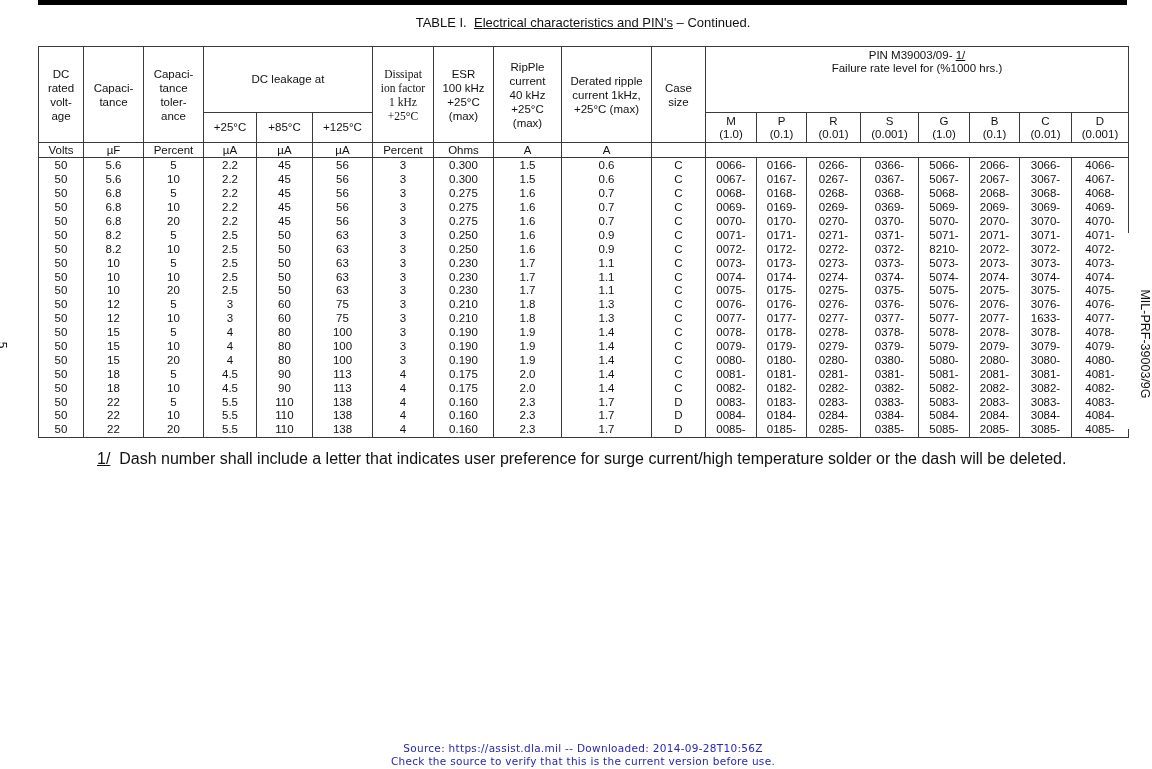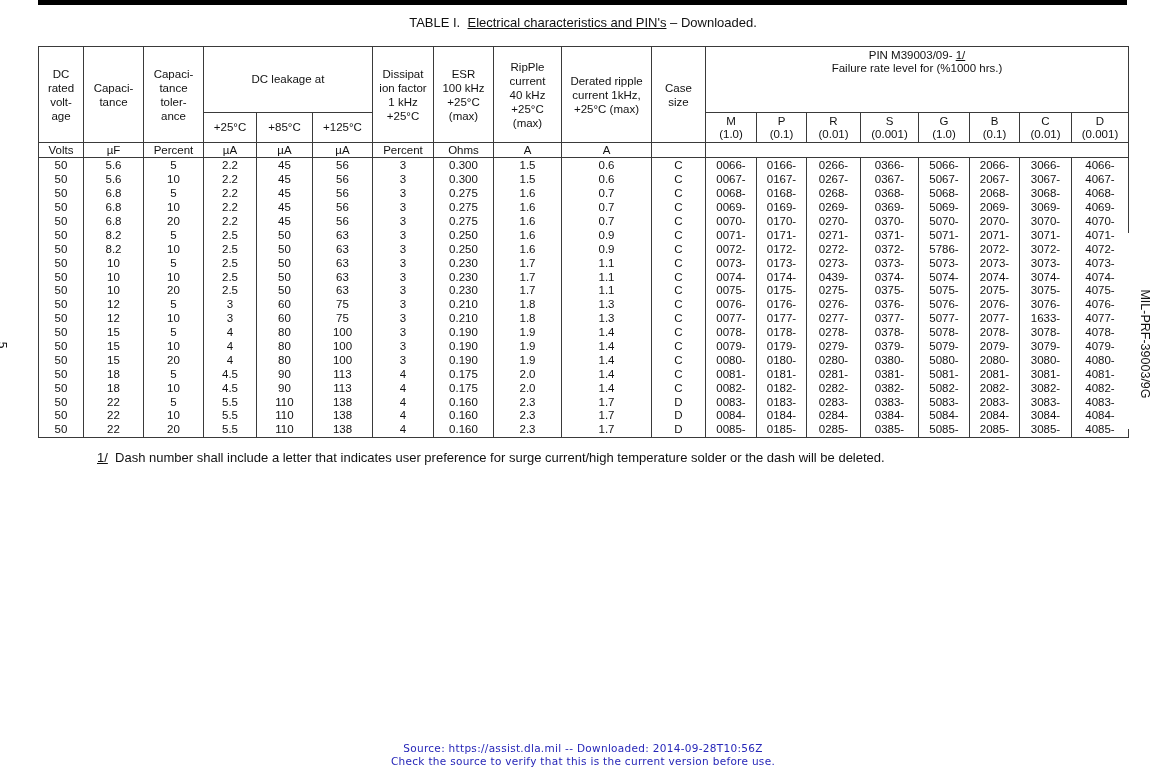--- a/index.html
+++ b/index.html
@@ -100,21 +100,21 @@
       top: 233px;
       width: 6px;
       height: 196px;
       background: #ffffff;
     }
 
     .footnote {
       position: absolute;
       left: 97px;
       top: 450px;
-      font-size: 13px;
+      font-size: 16px;
       white-space: nowrap;
     }
     .footnote .mark { text-decoration: underline; }
 
     .page-num {
       position: absolute;
       left: -1px;
       top: 338px;
       font-size: 12px;
       transform: rotate(90deg);
@@ -146,21 +146,21 @@
     }
   </style>
 </head>
 <body>
 
 <div class="top-bar"></div>
 
 <div class="title">
   <span>TABLE I.</span>&nbsp;
   <span class="u">Electrical characteristics and PIN's</span>
-  <span>– Downloaded.</span>
+  <span>– Continued.</span>
 </div>
 
 <table class="spec">
   <colgroup>
     <col style="width:45px">
     <col style="width:60px">
     <col style="width:60px">
     <col style="width:53px">
     <col style="width:56px">
     <col style="width:60px">
@@ -184,21 +184,21 @@
         <span style="display:block;width:36px;margin:0 auto;">DC rated volt-age</span>
       </th>
       <th rowspan="2" class="wrap tall">
         <span style="display:block;width:50px;margin:12px auto;">Capaci-tance</span>
       </th>
       <th rowspan="2" class="wrap tall">
         <span style="display:block;width:48px;margin:9px auto;">Capaci-tance toler-ance</span>
       </th>
       <th colspan="3">DC leakage at</th>
       <th rowspan="2" class="wrap tall">
-        <span style="display:block;width:50px;margin:16px auto;">Dissipat ion factor 1 kHz +25°C</span>
+        <span style="display:block;width:50px;margin:16px auto;font-family:Liberation Serif, serif;">Dissipat ion factor 1 kHz +25°C</span>
       </th>
       <th rowspan="2" class="wrap tall">
         <span style="display:block;width:44px;margin:16px auto;">ESR 100 kHz +25°C (max)</span>
       </th>
       <th rowspan="2" class="wrap tall">
         <span style="display:block;width:50px;margin:8px auto;">RipPle current 40 kHz +25°C (max)</span>
       </th>
       <th rowspan="2" class="wrap tall">
         <span style="display:block;width:82px;margin:12px auto;">Derated ripple current 1kHz, +25°C (max)</span>
       </th>
@@ -375,21 +375,21 @@
         <td>63</td>
         <td>3</td>
         <td>0.250</td>
         <td>1.6</td>
         <td>0.9</td>
         <td>C</td>
         <td class="pin">0072-</td>
         <td class="pin">0172-</td>
         <td class="pin">0272-</td>
         <td class="pin">0372-</td>
-        <td class="pin">5786-</td>
+        <td class="pin">8210-</td>
         <td class="pin">2072-</td>
         <td class="pin">3072-</td>
         <td class="pin">4072-</td>
       </tr>
       <tr>
         <td>50</td>
         <td>10</td>
         <td>5</td>
         <td>2.5</td>
         <td>50</td>
@@ -415,21 +415,21 @@
         <td>2.5</td>
         <td>50</td>
         <td>63</td>
         <td>3</td>
         <td>0.230</td>
         <td>1.7</td>
         <td>1.1</td>
         <td>C</td>
         <td class="pin">0074-</td>
         <td class="pin">0174-</td>
-        <td class="pin">0439-</td>
+        <td class="pin">0274-</td>
         <td class="pin">0374-</td>
         <td class="pin">5074-</td>
         <td class="pin">2074-</td>
         <td class="pin">3074-</td>
         <td class="pin">4074-</td>
       </tr>
       <tr>
         <td>50</td>
         <td>10</td>
         <td>20</td>

